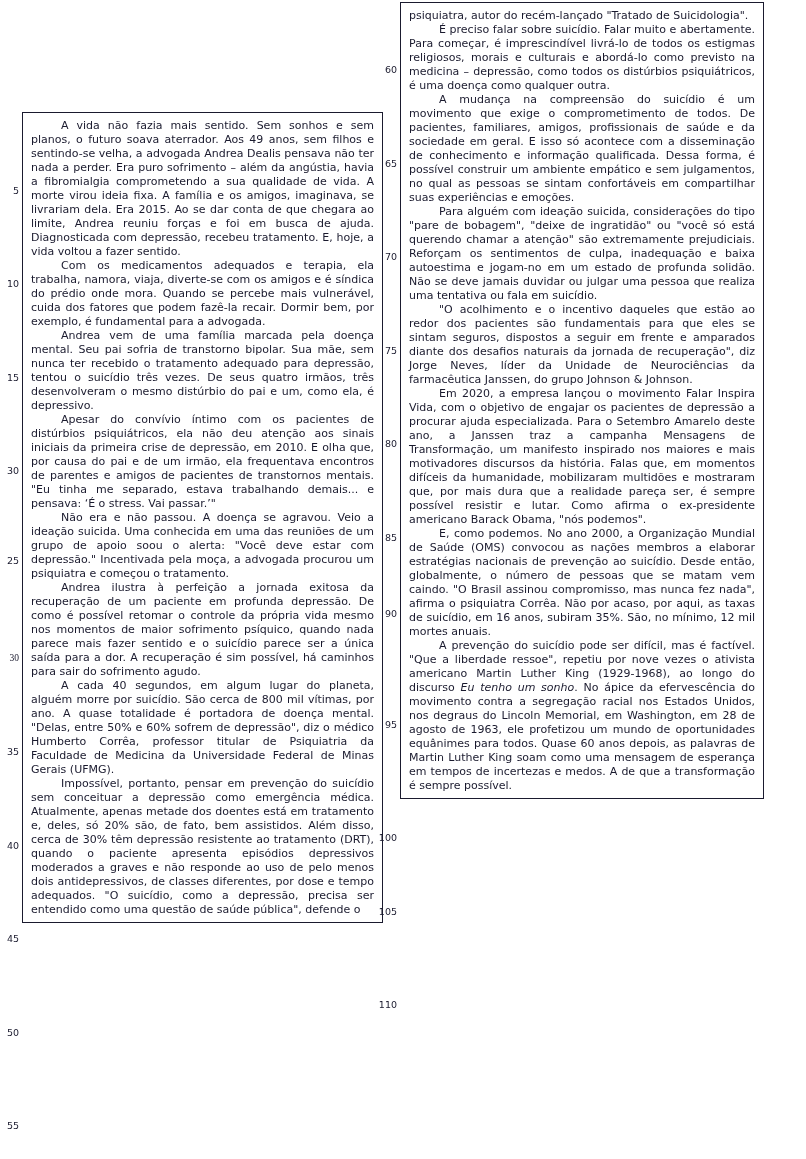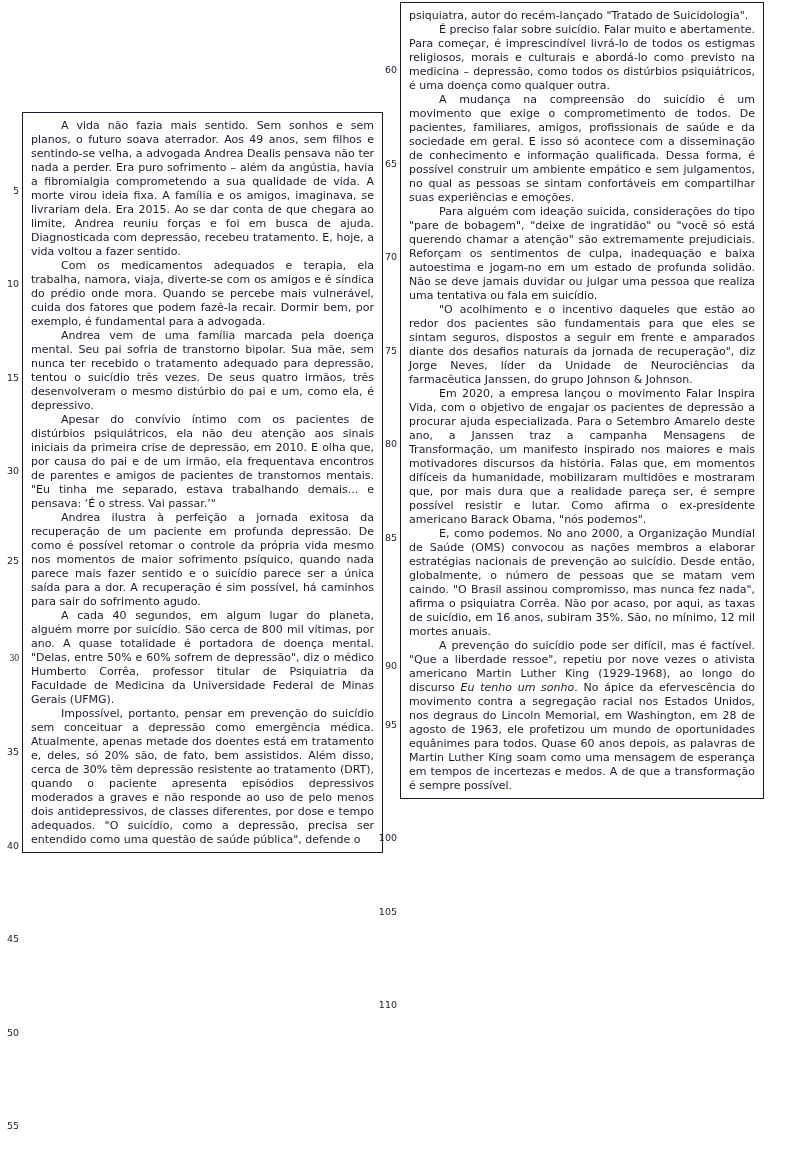--- a/index.html
+++ b/index.html
@@ -92,35 +92,36 @@
       <div class="lnum" style="top: 728px;">40</div>
       <div class="lnum" style="top: 821px; margin-left: 28px;">45</div>
       <div class="lnum" style="top: 915px;">50</div>
       <div class="lnum" style="top: 1008px;">55</div>
     </div>
   <div class="textbox">
       <p class="para">A vida não fazia mais sentido. Sem sonhos e sem planos, o futuro soava aterrador. Aos 49 anos, sem filhos e sentindo-se velha, a advogada Andrea Dealis pensava não ter nada a perder. Era puro sofrimento – além da angústia, havia a fibromialgia comprometendo a sua qualidade de vida. A morte virou ideia fixa. A família e os amigos, imaginava, se livrariam dela. Era 2015. Ao se dar conta de que chegara ao limite, Andrea reuniu forças e foi em busca de ajuda. Diagnosticada com depressão, recebeu tratamento. E, hoje, a vida voltou a fazer sentido.</p>
       <p class="para">Com os medicamentos adequados e terapia, ela trabalha, namora, viaja, diverte-se com os amigos e é síndica do prédio onde mora. Quando se percebe mais vulnerável, cuida dos fatores que podem fazê-la recair. Dormir bem, por exemplo, é fundamental para a advogada.</p>
       <p class="para">Andrea vem de uma família marcada pela doença mental. Seu pai sofria de transtorno bipolar. Sua mãe, sem nunca ter recebido o tratamento adequado para depressão, tentou o suicídio três vezes. De seus quatro irmãos, três desenvolveram o mesmo distúrbio do pai e um, como ela, é depressivo.</p>
       <p class="para">Apesar do convívio íntimo com os pacientes de distúrbios psiquiátricos, ela não deu atenção aos sinais iniciais da primeira crise de depressão, em 2010. E olha que, por causa do pai e de um irmão, ela frequentava encontros de parentes e amigos de pacientes de transtornos mentais. "Eu tinha me separado, estava trabalhando demais... e pensava: ‘É o stress. Vai passar.’"</p>
+      <p class="para">Não era e não passou. A doença se agravou. Veio a ideação suicida. Uma conhecida em uma das reuniões de um grupo de apoio soou o alerta: "Você deve estar com depressão." Incentivada pela moça, a advogada procurou um psiquiatra e começou o tratamento.</p>
       <p class="para">Andrea ilustra à perfeição a jornada exitosa da recuperação de um paciente em profunda depressão. De como é possível retomar o controle da própria vida mesmo nos momentos de maior sofrimento psíquico, quando nada parece mais fazer sentido e o suicídio parece ser a única saída para a dor. A recuperação é sim possível, há caminhos para sair do sofrimento agudo.</p>
       <p class="para">A cada 40 segundos, em algum lugar do planeta, alguém morre por suicídio. São cerca de 800 mil vítimas, por ano. A quase totalidade é portadora de doença mental. "Delas, entre 50% e 60% sofrem de depressão", diz o médico Humberto Corrêa, professor titular de Psiquiatria da Faculdade de Medicina da Universidade Federal de Minas Gerais (UFMG).</p>
       <p class="para">Impossível, portanto, pensar em prevenção do suicídio sem conceituar a depressão como emergência médica. Atualmente, apenas metade dos doentes está em tratamento e, deles, só 20% são, de fato, bem assistidos. Além disso, cerca de 30% têm depressão resistente ao tratamento (DRT), quando o paciente apresenta episódios depressivos moderados a graves e não responde ao uso de pelo menos dois antidepressivos, de classes diferentes, por dose e tempo adequados. "O suicídio, como a depressão, precisa ser entendido como uma questão de saúde pública", defende o</p>
     </div>
 </div>
 
 <div class="column" id="right-column">
   <div class="gutter">
       <div class="lnum" style="top: 62px;">60</div>
       <div class="lnum" style="top: 156px; margin-left: 45px;">65</div>
       <div class="lnum" style="top: 249px;">70</div>
       <div class="lnum" style="top: 343px;">75</div>
       <div class="lnum" style="top: 436px;">80</div>
       <div class="lnum" style="top: 530px;">85</div>
-      <div class="lnum" style="top: 658px;">90</div>
+      <div class="lnum" style="top: 606px;">90</div>
       <div class="lnum" style="top: 717px;">95</div>
       <div class="lnum" style="top: 810px; margin-top: 20px;">100</div>
       <div class="lnum" style="top: 904px; margin-left: 22px;">105</div>
       <div class="lnum" style="top: 997px;">110</div>
     </div>
   <div class="textbox">
       <p class="para no-indent">psiquiatra, autor do recém-lançado "Tratado de Suicidologia".</p>
       <p class="para">É preciso falar sobre suicídio. Falar muito e abertamente. Para começar, é imprescindível livrá-lo de todos os estigmas religiosos, morais e culturais e abordá-lo como previsto na medicina – depressão, como todos os distúrbios psiquiátricos, é uma doença como qualquer outra.</p>
       <p class="para">A mudança na compreensão do suicídio é um movimento que exige o comprometimento de todos. De pacientes, familiares, amigos, profissionais de saúde e da sociedade em geral. E isso só acontece com a disseminação de conhecimento e informação qualificada. Dessa forma, é possível construir um ambiente empático e sem julgamentos, no qual as pessoas se sintam confortáveis em compartilhar suas experiências e emoções.</p>
       <p class="para">Para alguém com ideação suicida, considerações do tipo "pare de bobagem", "deixe de ingratidão" ou "você só está querendo chamar a atenção" são extremamente prejudiciais. Reforçam os sentimentos de culpa, inadequação e baixa autoestima e jogam-no em um estado de profunda solidão. Não se deve jamais duvidar ou julgar uma pessoa que realiza uma tentativa ou fala em suicídio.</p>

